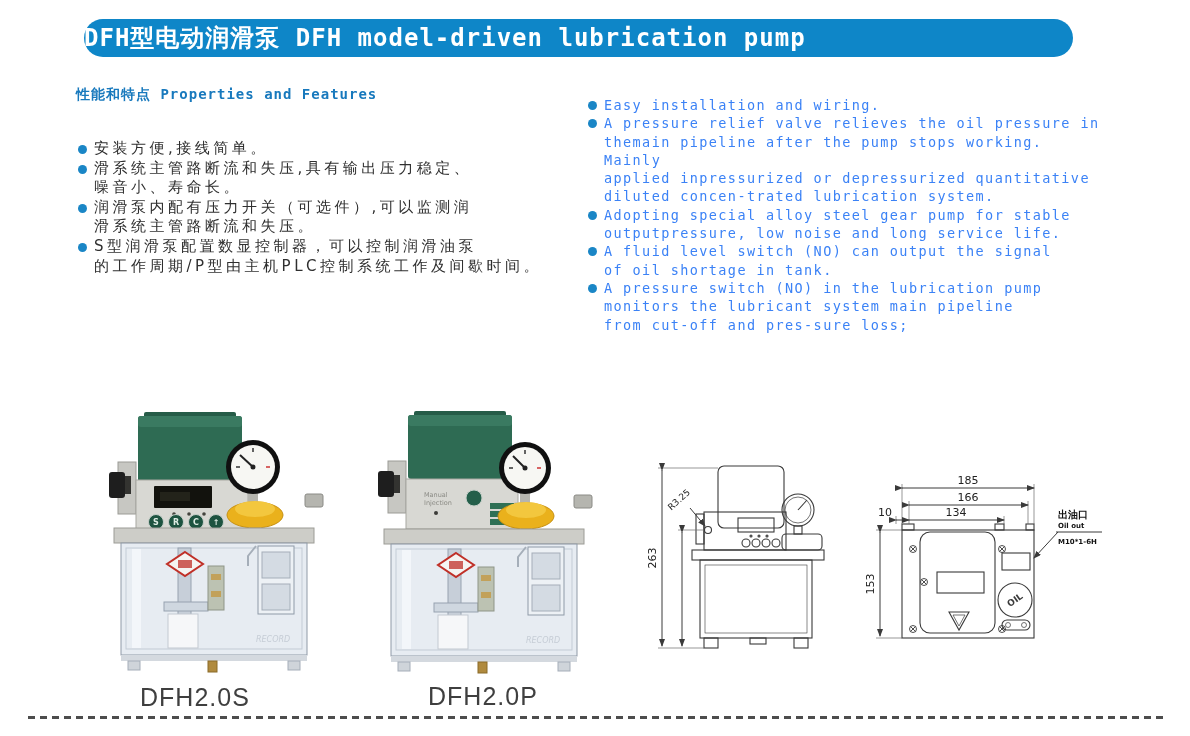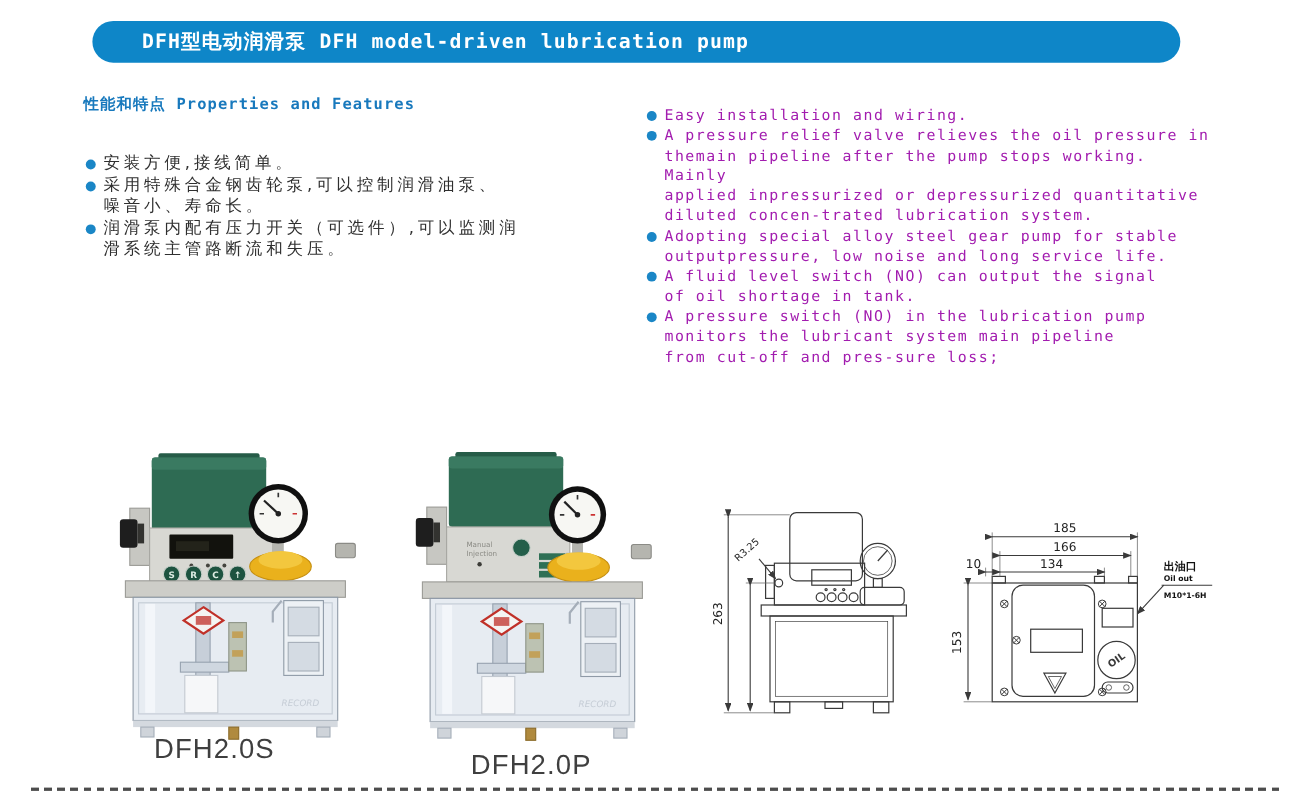--- a/index.html
+++ b/index.html
@@ -3,38 +3,38 @@
 <meta charset="utf-8">
 <style>
   html,body{margin:0;padding:0;background:#ffffff;}
   .page{position:relative;width:1190px;height:736px;background:#fff;overflow:hidden;
         font-family:"DejaVu Sans",sans-serif;}
 
   
   .header-bar{position:absolute;left:84px;top:19px;width:989px;height:38px;
       border-radius:19px;background:#0e86c8;display:flex;align-items:center;}
   .header-bar .title{color:#fff;font-family:"DejaVu Sans Mono","DejaVu Sans",monospace;
-      font-weight:bold;font-size:18px;letter-spacing:1px;white-space:nowrap;margin-left:45px;}
+      font-weight:bold;font-size:24px;letter-spacing:1px;white-space:nowrap;}
 
   
   .section-title{position:absolute;left:76px;top:86px;margin:0;color:#1879bd;
       font-family:"DejaVu Sans Mono","DejaVu Sans",monospace;font-weight:bold;
       font-size:14px;letter-spacing:1px;white-space:nowrap;}
 
   
   .feat-list{position:absolute;margin:0;padding:0;list-style:none;}
   .feat-list li{display:flex;align-items:flex-start;}
   .dot{flex:0 0 auto;width:9px;height:9px;border-radius:50%;background:#1a86c6;margin-right:7px;}
   .feat-text{white-space:pre-line;}
   .list-cn{left:78px;top:139px;width:505px;}
   .list-cn .feat-text{font-size:15px;line-height:19.6px;letter-spacing:3.5px;color:#2f2f2f;}
   .list-cn .dot{margin-top:6px;}
   .list-en{left:588px;top:96px;width:520px;}
   .list-en .feat-text{font-family:"DejaVu Sans Mono",monospace;font-size:13.5px;
-      line-height:18.3px;letter-spacing:1.4px;color:#a21caf;}
+      line-height:18.3px;letter-spacing:1.4px;color:#3b82f6;}
   .list-en .dot{margin-top:5px;}
 
   
   .product-photo{position:absolute;}
   .product-label{position:absolute;color:#3f3f3f;font-family:"Liberation Sans",sans-serif;
       font-size:25px;letter-spacing:1px;white-space:nowrap;}
 
   .drawing{position:absolute;}
   svg text{font-family:"DejaVu Sans",sans-serif;}
 
@@ -53,27 +53,32 @@
 
   <h2 class="section-title">性能和特点 Properties and Features</h2>
 
   <ul class="feat-list list-cn">
     <li>
         <span class="dot"></span>
         <span class="feat-text">安装方便,接线简单。</span>
       </li>
     <li>
         <span class="dot"></span>
-        <span class="feat-text">采用特殊合金钢齿轮泵,可以控制润滑油泵、
+        <span class="feat-text">滑系统主管路断流和失压,具有输出压力稳定、
 噪音小、寿命长。</span>
       </li>
     <li>
         <span class="dot"></span>
         <span class="feat-text">润滑泵内配有压力开关（可选件）,可以监测润
 滑系统主管路断流和失压。</span>
+      </li>
+    <li>
+        <span class="dot"></span>
+        <span class="feat-text">S型润滑泵配置数显控制器，可以控制润滑油泵
+的工作周期/P型由主机PLC控制系统工作及间歇时间。</span>
       </li>
   </ul>
 
   <ul class="feat-list list-en">
     <li>
         <span class="dot"></span>
         <span class="feat-text">Easy installation and wiring.</span>
       </li>
     <li>
         <span class="dot"></span>
@@ -163,21 +168,21 @@
       <polyline points="148,140 140,150 140,160" fill="none" stroke="#a5aeb9" stroke-width="2"></polyline>
       <text x="148" y="236" font-size="8" fill="#c6cdd6" font-style="italic">RECORD</text>
     </g>
     <g>
       <rect x="13" y="249" width="186" height="6" fill="#d4d9df"></rect>
       <rect x="20" y="255" width="12" height="9" fill="#cfd4da" stroke="#a5aeb9"></rect>
       <rect x="180" y="255" width="12" height="9" fill="#cfd4da" stroke="#a5aeb9"></rect>
       <rect x="100" y="255" width="9" height="11" fill="#b08a3e" stroke="#8a6a28"></rect>
     </g>
   </svg>
-  <div class="product-label" style="left:140px;top:667px">DFH2.0S</div>
+  <div class="product-label" style="left:140px;top:683px">DFH2.0S</div>
 
   <svg class="product-photo" style="left:372px;top:403px" width="222" height="272" viewBox="0 0 222 272">
     <g>
       <rect x="16" y="58" width="18" height="52" fill="#c7c7c2" stroke="#9b9b96"></rect>
       <rect x="6" y="68" width="16" height="26" rx="3" fill="#1e1e1e"></rect>
       <rect x="22" y="72" width="6" height="18" fill="#333330"></rect>
     </g>
     <g>
       <rect x="42" y="8" width="92" height="8" rx="2" fill="#265c48"></rect>
       <rect x="36" y="12" width="104" height="64" rx="3" fill="#2e6b53"></rect>

